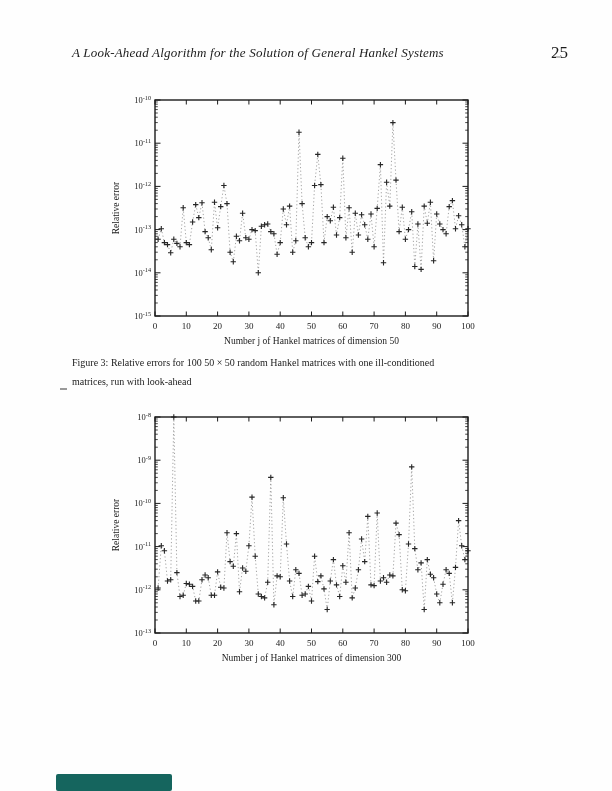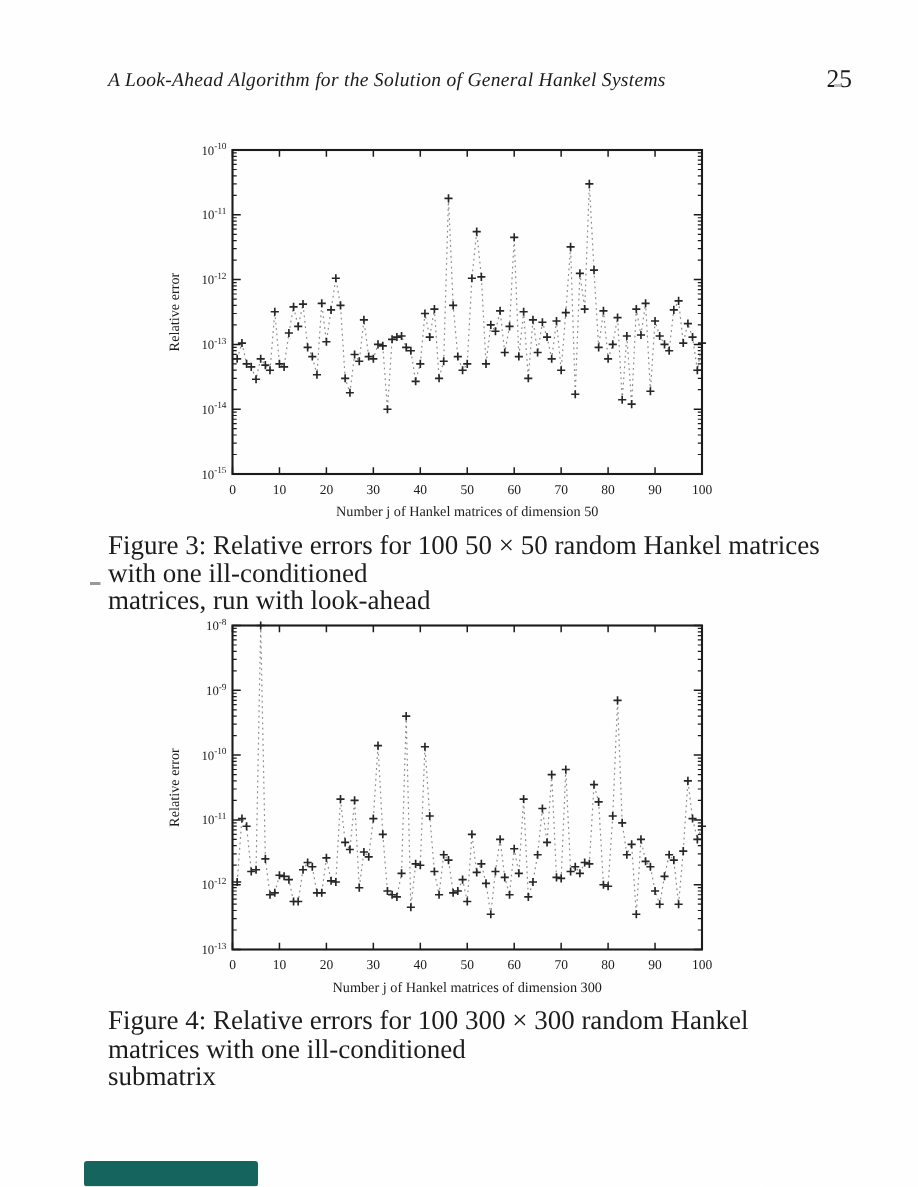--- a/index.html
+++ b/index.html
@@ -5,21 +5,21 @@
   html,body{margin:0;padding:0;background:#ffffff;}
   .page{
     position:relative;width:612px;height:791px;background:#fefefe;
     font-family:"Liberation Serif",serif;color:#1b1b1b;overflow:hidden;
   }
   .header-title{
     position:absolute;left:72px;top:45px;width:470px;
     font-style:italic;font-size:13px;letter-spacing:.2px;white-space:nowrap;
   }
   .page-number{position:absolute;left:531px;top:43px;font-size:17px;margin-left:20px;}
-  .caption{position:absolute;left:72px;width:486px;font-size:18px;line-height:18.5px;}
+  .caption{position:absolute;left:72px;width:486px;font-size:10px;line-height:18.5px;}
   .caption-fig3{top:354px;}
   .caption-fig4{top:671px;}
   .chart{position:absolute;width:420px;height:278px;}
   .chart-fig3{left:85px;top:87px;}
   .chart-fig4{left:85px;top:404px;}
   .artifact-dash{position:absolute;left:60px;top:388px;width:7px;height:2px;background:#9a9a9a;}
   .artifact-dot{position:absolute;left:556px;top:56px;width:5px;height:2px;background:#bdbdbd;}
   .footer-bar{position:absolute;left:56px;top:774px;width:116px;height:17px;border-radius:2px;}
   svg text{font-family:"Liberation Serif",serif;fill:#1b1b1b;}
 </style>
@@ -508,19 +508,15 @@
       <path d="M 367.8 163.4 H 373.2 M 370.5 160.7 V 166.1" stroke="#262626" stroke-width="1.1" fill="none"></path>
       <path d="M 370.9 116.6 H 376.3 M 373.6 113.9 V 119.3" stroke="#262626" stroke-width="1.1" fill="none"></path>
       <path d="M 374.0 141.7 H 379.4 M 376.7 139.0 V 144.4" stroke="#262626" stroke-width="1.1" fill="none"></path>
       <path d="M 377.2 155.6 H 382.6 M 379.9 152.9 V 158.3" stroke="#262626" stroke-width="1.1" fill="none"></path>
       <path d="M 380.3 146.8 H 385.7 M 383.0 144.1 V 149.5" stroke="#262626" stroke-width="1.1" fill="none"></path>
       <rect x="70" y="13" width="313" height="216" fill="none" stroke="#1b1b1b" stroke-width="1.4"></rect>
       <text x="226.5" y="257" text-anchor="middle" font-size="9.5px">Number j of Hankel matrices of dimension 300</text>
       <text transform="translate(34,121) rotate(-90)" text-anchor="middle" font-size="9.5px">Relative error</text>
     </svg>
 
-  <div class="caption caption-fig4">
-    <div>Figure 4: Relative errors for 100 300 × 300 random Hankel matrices with one ill-conditioned</div>
-    <div>submatrix</div>
-  </div>
 
   <div class="footer-bar" style="background: rgb(21, 101, 94);"></div>
 </div>
 
 </body></html>

